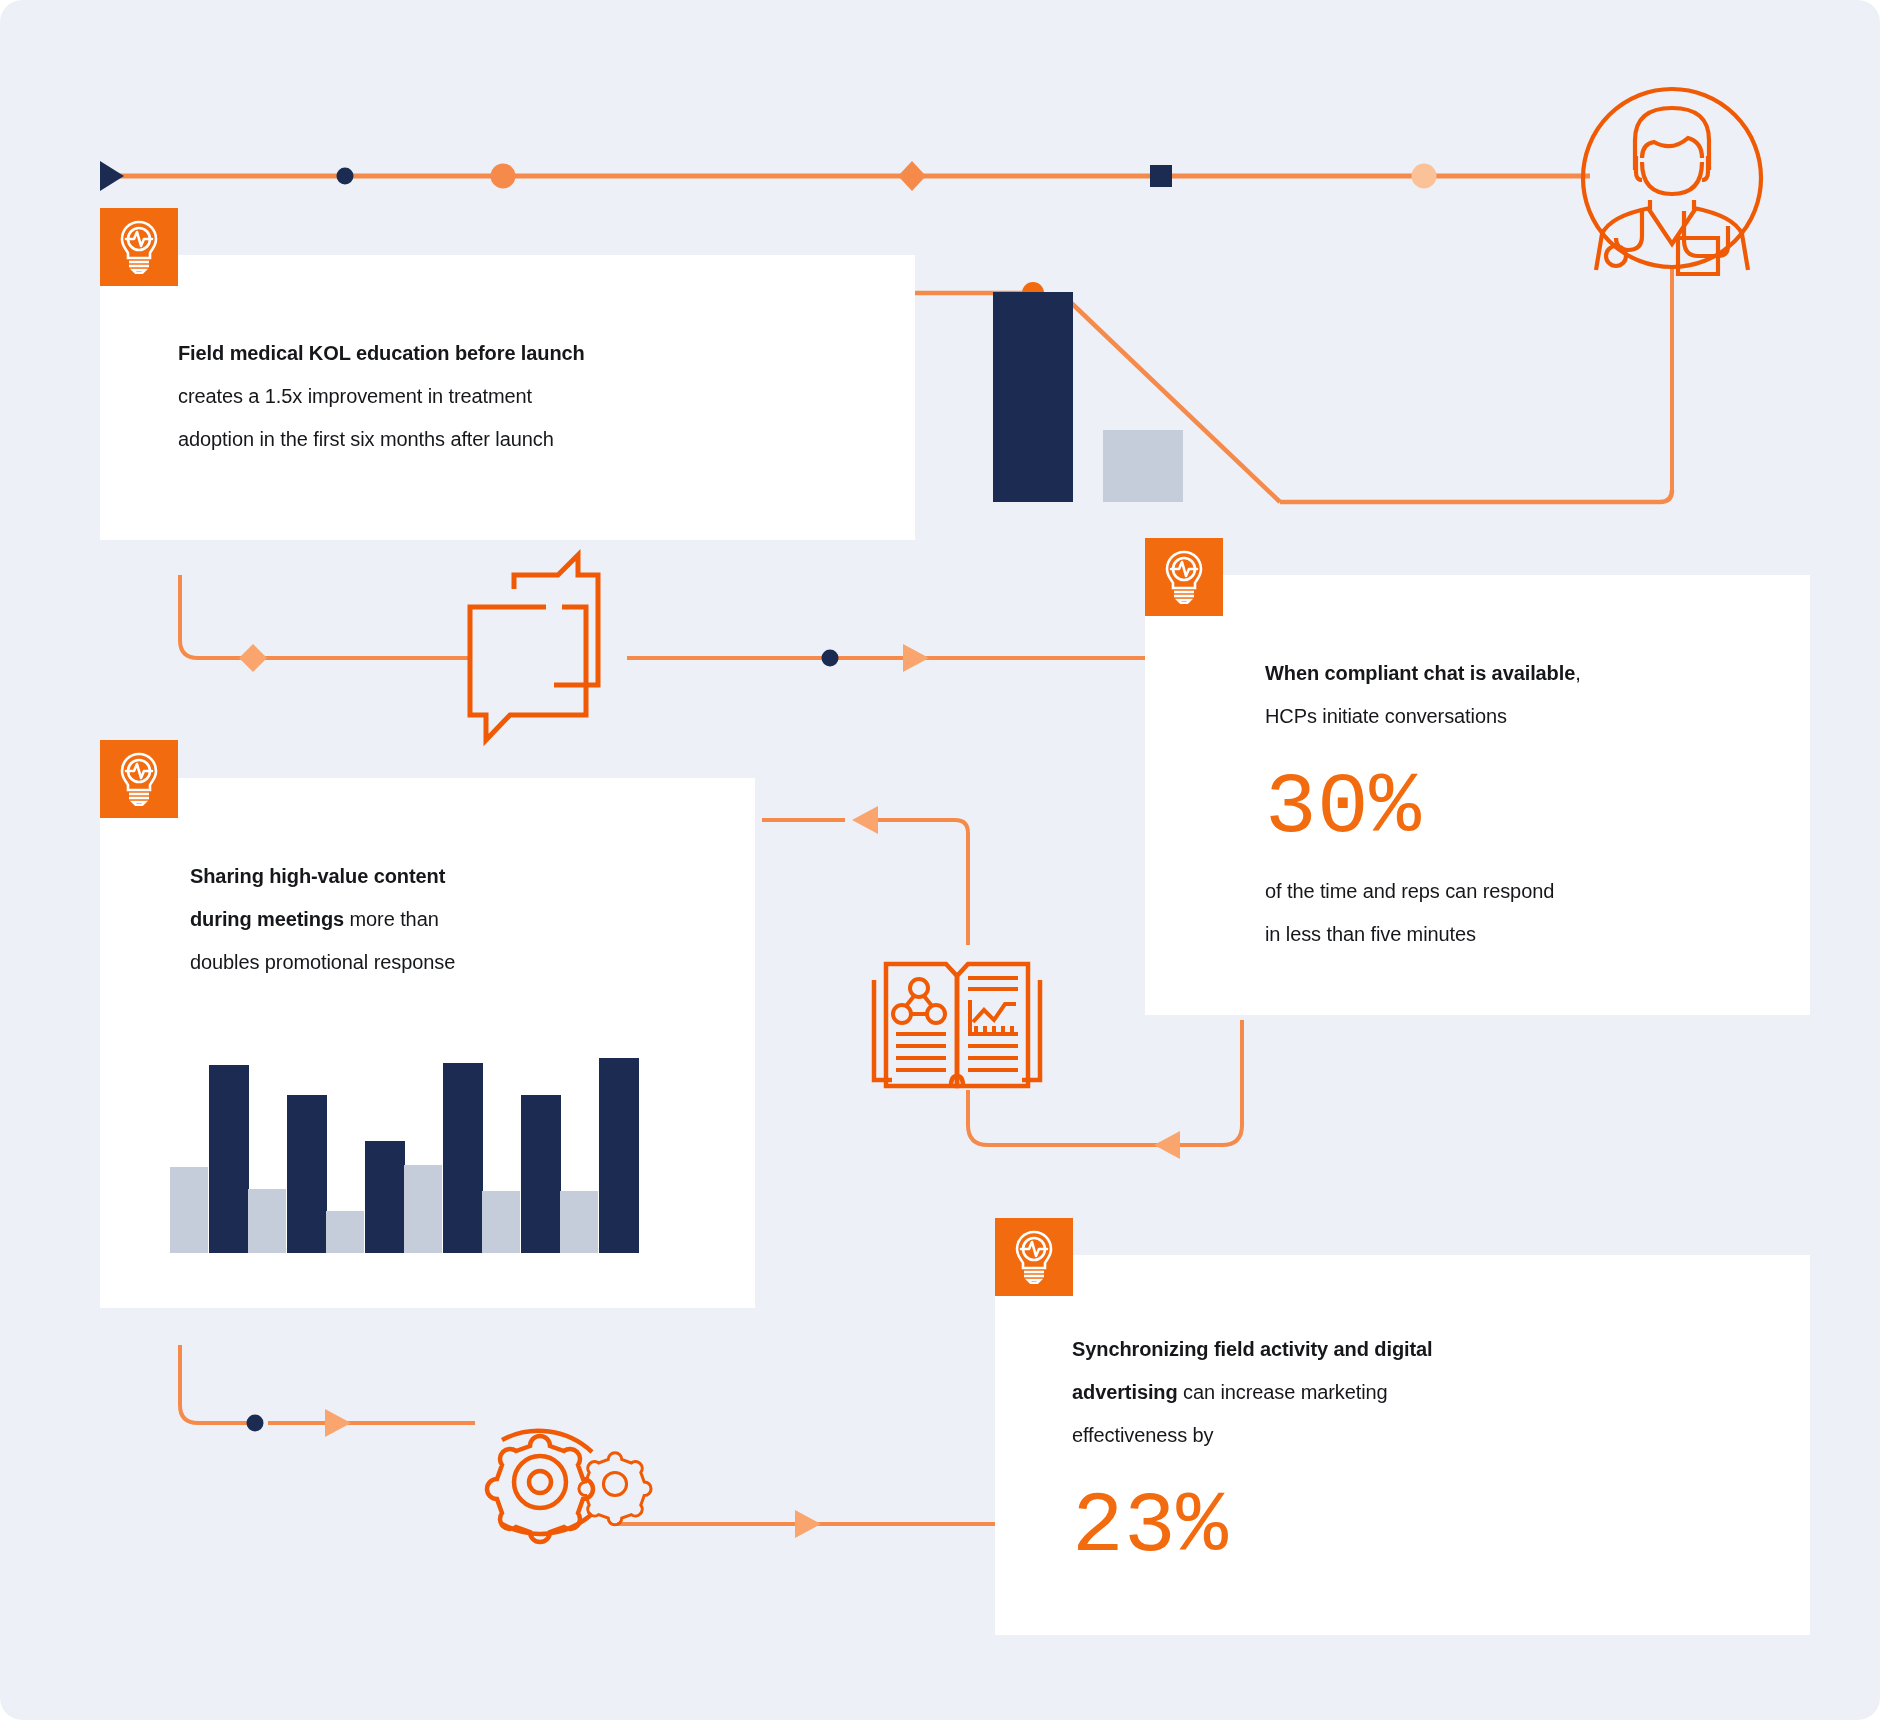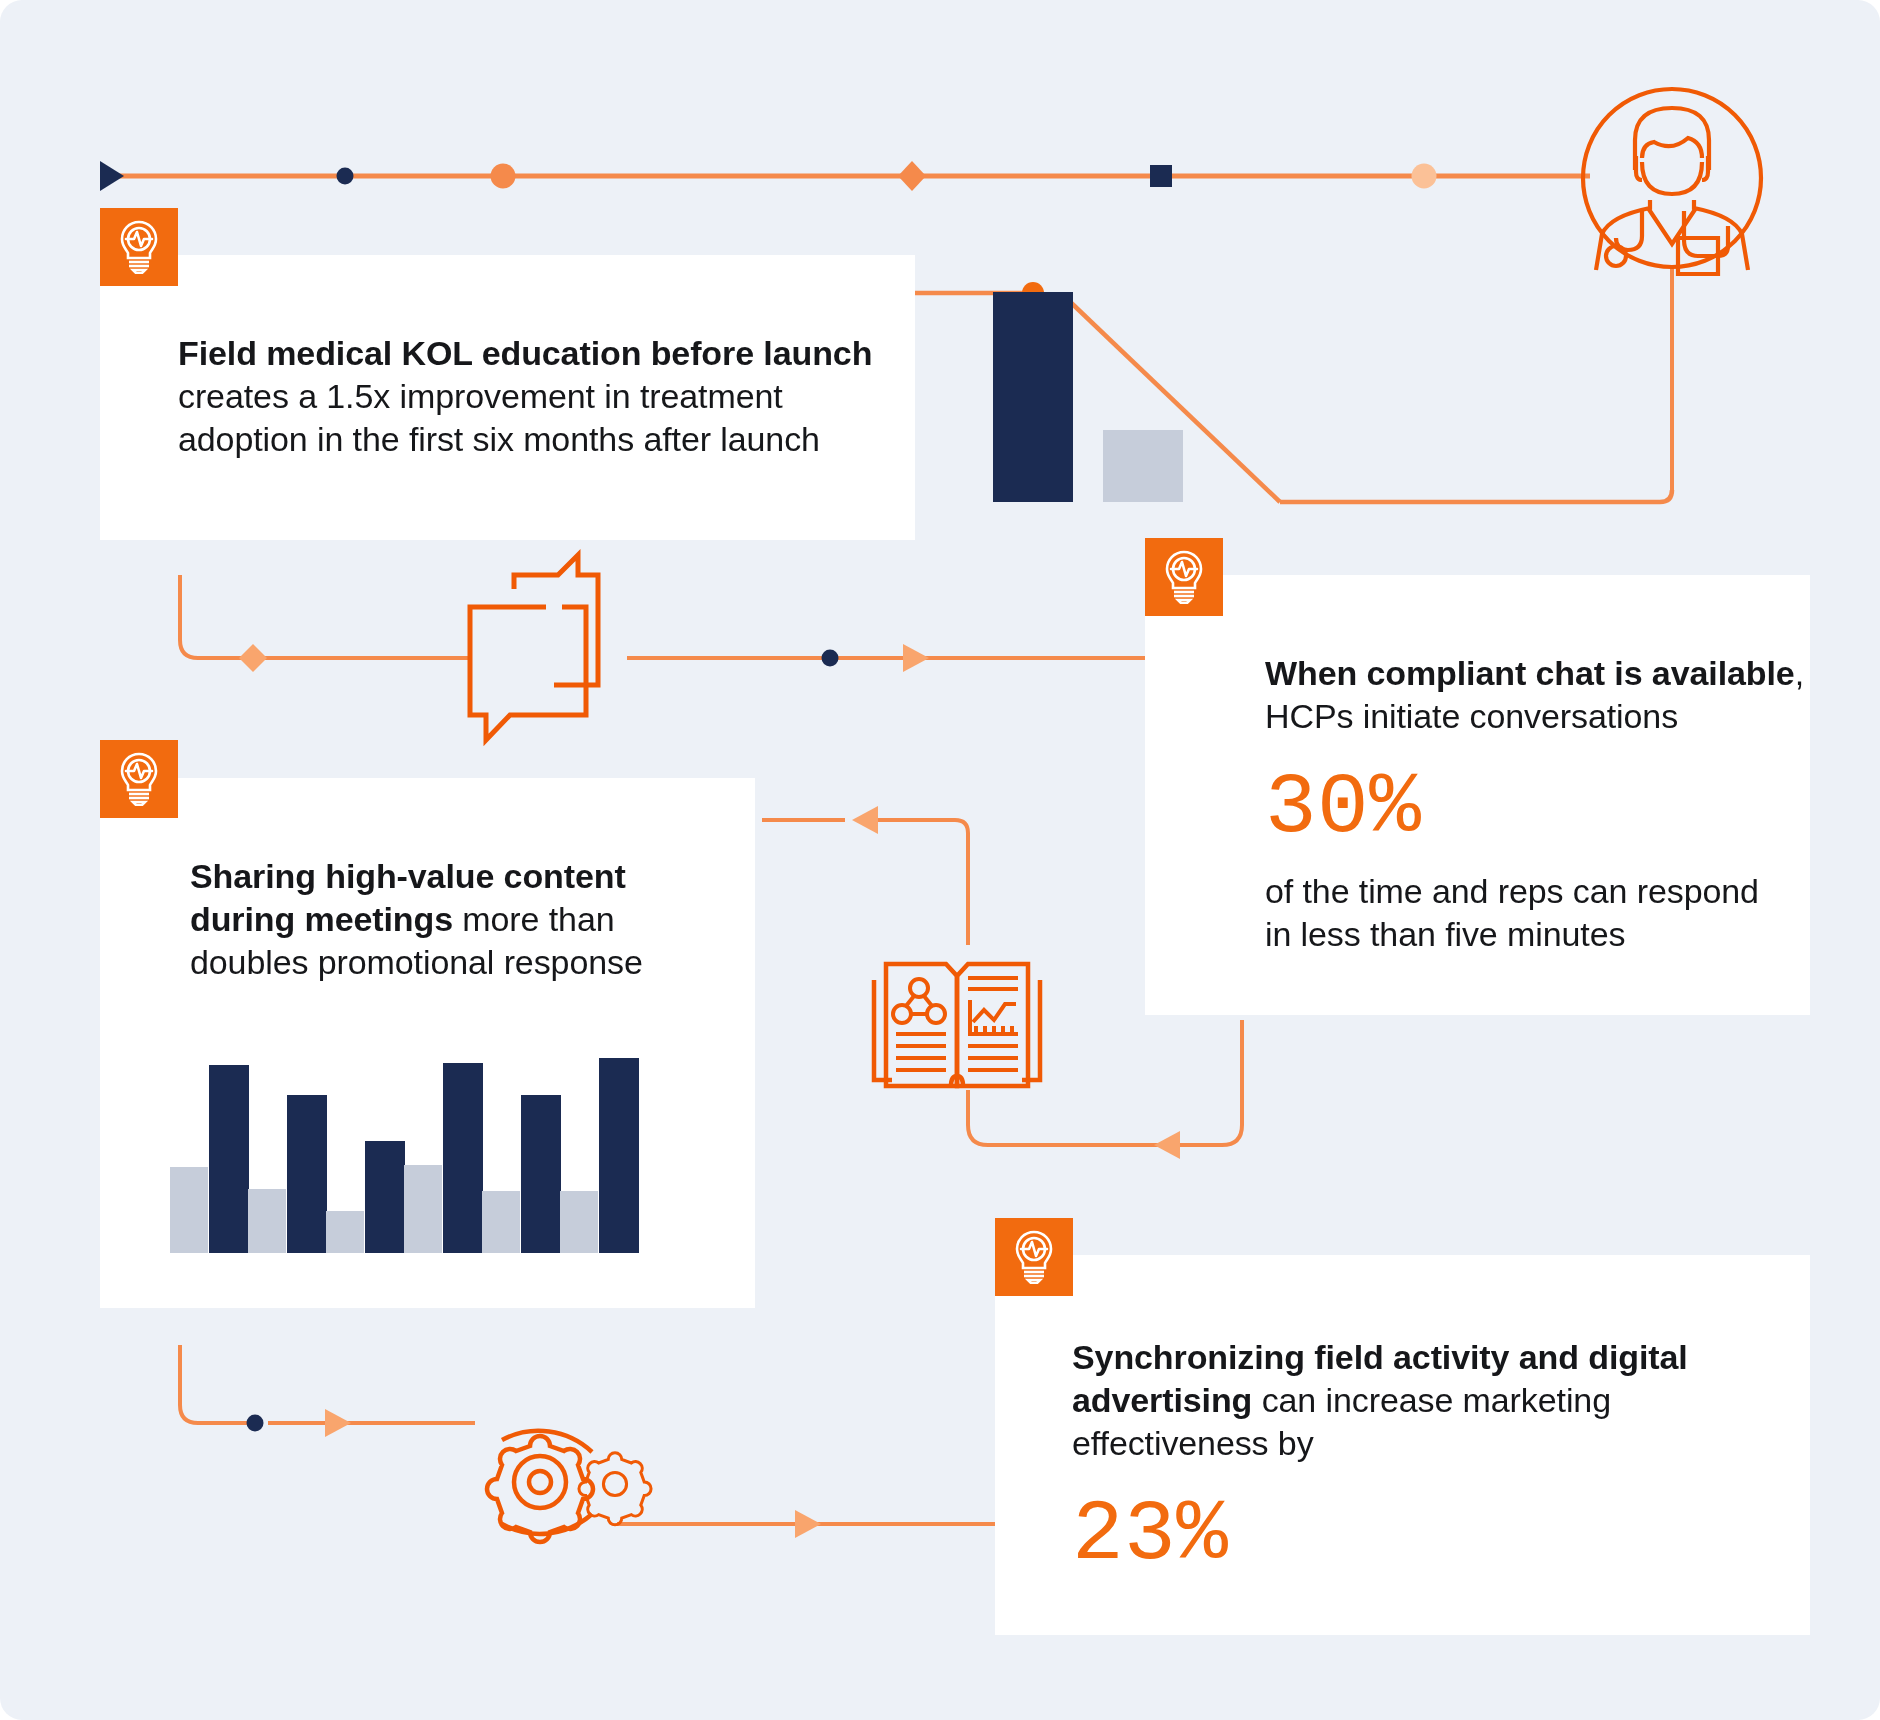--- a/index.html
+++ b/index.html
@@ -38,21 +38,21 @@
     position: absolute;
     width: 78px;
     height: 78px;
     background: #f26b0f;
     display: flex;
     align-items: center;
     justify-content: center;
   }
   .badge svg { display: block; }
   .ctext {
-    font-size: 34px;
+    font-size: 20px;
     line-height: 43px;
     color: #16171a;
     letter-spacing: -0.1px;
   }
   .ctext b { font-weight: bold; }
   .bignum {
     font-size: 86px;
     line-height: 96px;
     color: #f26b0f;
     font-weight: 300;
@@ -301,21 +301,21 @@
   <div class="badge" style="left:995px; top:1218px;">
     <svg width="44" height="54" viewBox="0 0 44 54">
       <path d="M22,2 C12,2 5,10 5,19 C5,26 9,29 11,33 L11,38 L33,38 L33,33 C35,29 39,26 39,19 C39,10 32,2 22,2 Z" fill="none" stroke="#ffffff" stroke-width="2.6"></path>
       <circle cx="22" cy="19" r="11" fill="none" stroke="#ffffff" stroke-width="2.6"></circle>
       <path d="M9,19 L17,19 L20,12 L24,26 L27,19 L35,19" fill="none" stroke="#ffffff" stroke-width="2.6" stroke-linejoin="round" stroke-linecap="round"></path>
       <line x1="12" y1="42" x2="32" y2="42" stroke="#ffffff" stroke-width="2.6"></line>
       <line x1="12" y1="46" x2="32" y2="46" stroke="#ffffff" stroke-width="2.6"></line>
       <path d="M16,50 L28,50 L25,53 L19,53 Z" fill="none" stroke="#ffffff" stroke-width="2.6"></path>
     </svg>
   </div>
-  <div style="position:absolute; left:1072px; top:1328px; width:660px;margin-top:8px;">
+  <div style="position:absolute; left:1072px; top:1328px; width:660px;">
     <div class="ctext">
       <b>Synchronizing field activity and digital</b>
     </div>
     <div class="ctext">
       <b>advertising</b><span> can increase marketing</span>
     </div>
     <div class="ctext">effectiveness by</div>
     <div class="gap-s"></div>
     <div class="bignum">23%</div>
   </div>

